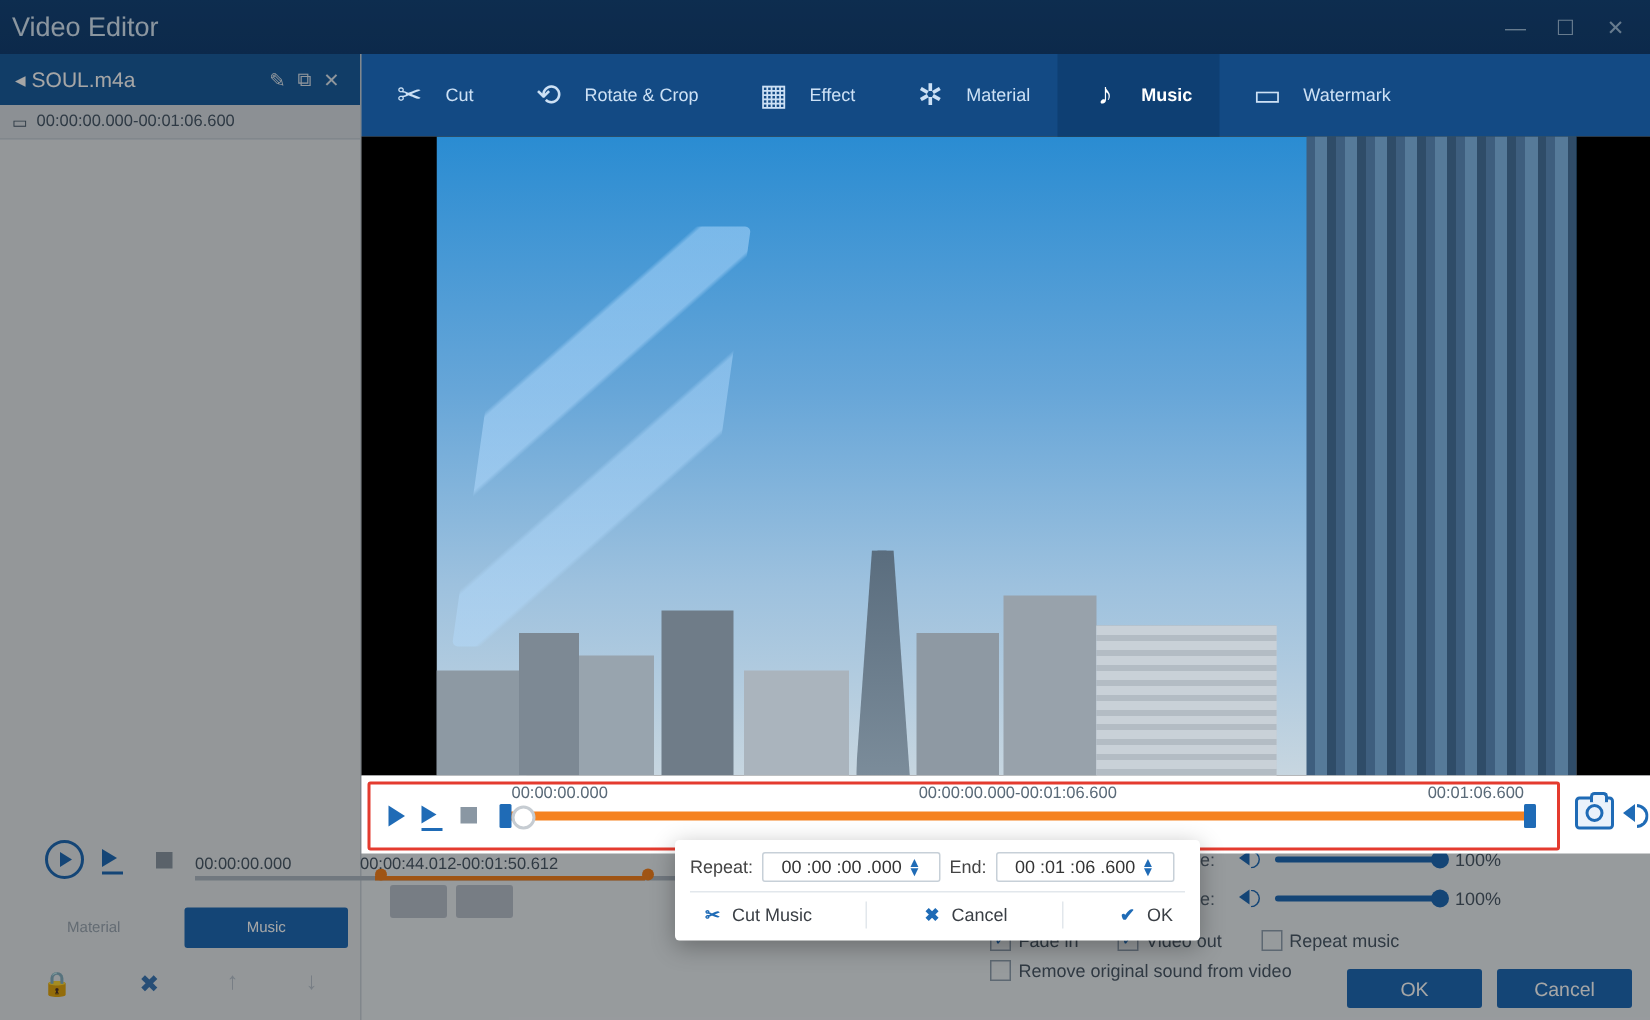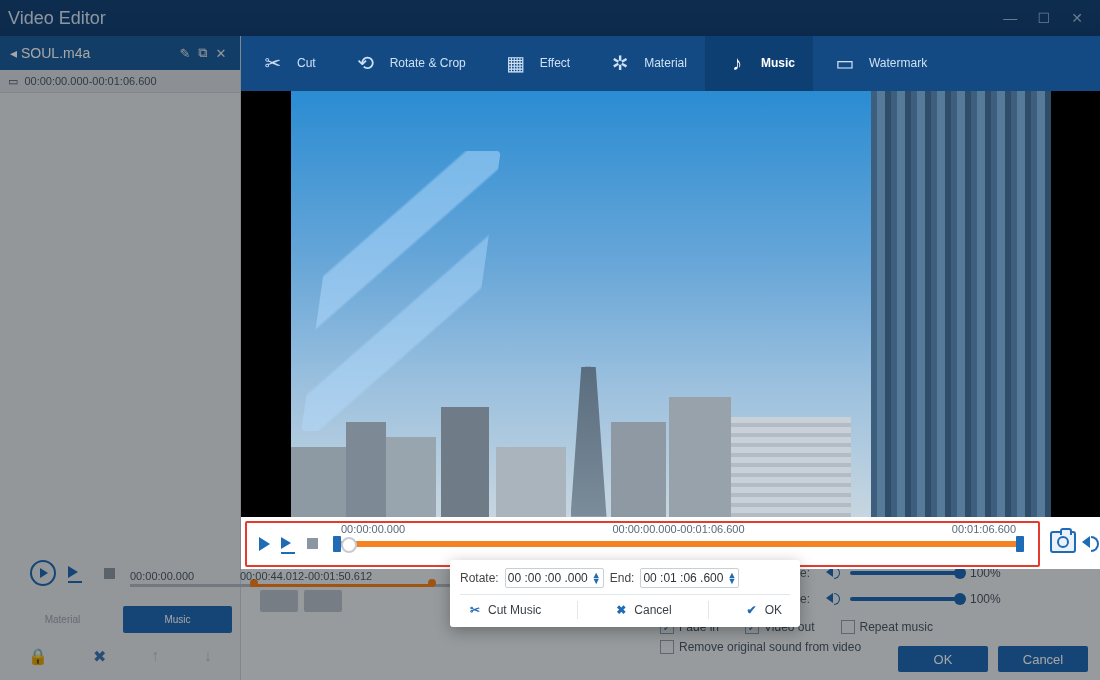--- a/index.html
+++ b/index.html
@@ -72,21 +72,21 @@
   .cam-ic::before{content:'';position:absolute;top:-5px;right:2px;width:8px;height:5px;border:2px solid #1f6bb6;border-bottom:none;border-radius:3px 3px 0 0;background:#eaf2fb}
   .cam-ic::after{content:'';position:absolute;left:5px;top:3px;width:8px;height:8px;border:2px solid #1f6bb6;border-radius:50%}
   .spk-ic{width:0;height:0;border-top:6px solid transparent;border-bottom:6px solid transparent;border-right:8px solid #1f6bb6;position:relative}
   .spk-ic::after{content:'';position:absolute;left:9px;top:-6px;width:6px;height:12px;border:2px solid #1f6bb6;border-left:none;border-radius:0 10px 10px 0}
   
   .under{height:142px;position:relative;z-index:2}
   
   .popup{position:absolute;left:450px;top:560px;width:330px;background:#fff;border-radius:3px;box-shadow:0 4px 16px rgba(0,0,0,.3);z-index:30;padding:8px 10px}
   .popup-row{display:flex;align-items:center;gap:6px;margin-bottom:6px}
   .popup-row label{font-size:12px;color:#444}
-  .tspin{display:flex;align-items:center;border:1px solid #c7d0d8;border-radius:2px;padding:2px 2px;font-size:12px}
+  .tspin{display:flex;align-items:center;border:1px solid #c7d0d8;border-radius:2px;padding:2px 12px;font-size:12px}
   .tspin .arrows{display:flex;flex-direction:column;margin-left:4px;line-height:6px;color:#1f6bb6;font-size:9px}
   .popup-actions{display:flex;justify-content:space-between;align-items:center;border-top:1px solid #e2e7ec;padding-top:6px}
   .pa{display:flex;align-items:center;gap:6px;padding:2px 8px;font-size:12px;color:#3a3f45}
   .pa .pic{width:14px;height:14px;display:flex;align-items:center;justify-content:center;color:#1f6bb6;font-weight:bold}
   .divider{width:1px;height:18px;background:#e2e7ec}
   
   .bottom-opts{position:absolute;left:660px;right:10px;top:560px;z-index:2;color:#4a5a68;font-size:12px}
   .vol-row{display:flex;align-items:center;gap:10px;height:26px}
   .vol-row .vlabel{width:150px;text-align:right;padding-right:6px;color:#5a6a78}
   .slider{flex:1;height:4px;background:#1f6bb6;border-radius:2px;position:relative;max-width:110px}
@@ -295,21 +295,21 @@
     </div>
   </div>
 
   <div class="bottom-buttons">
     <div class="bbtn">OK</div>
     <div class="bbtn">Cancel</div>
   </div>
 
   <div class="popup">
     <div class="popup-row">
-      <label>Rotate:</label>
+      <label>Repeat:</label>
       <div class="tspin">
         <span>00 :00 :00 .000</span>
         <span class="arrows">
             <span>▲</span>
             <span>▼</span>
           </span>
       </div>
       <label>End:</label>
       <div class="tspin">
         <span>00 :01 :06 .600</span>

